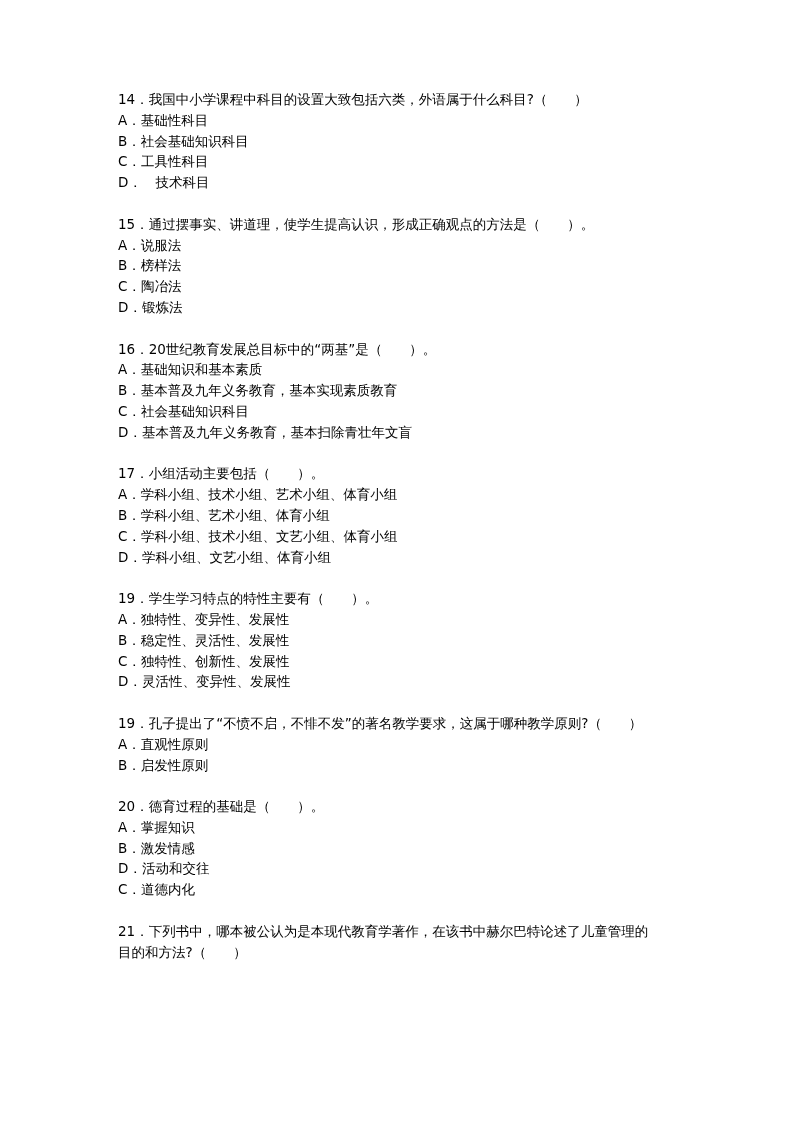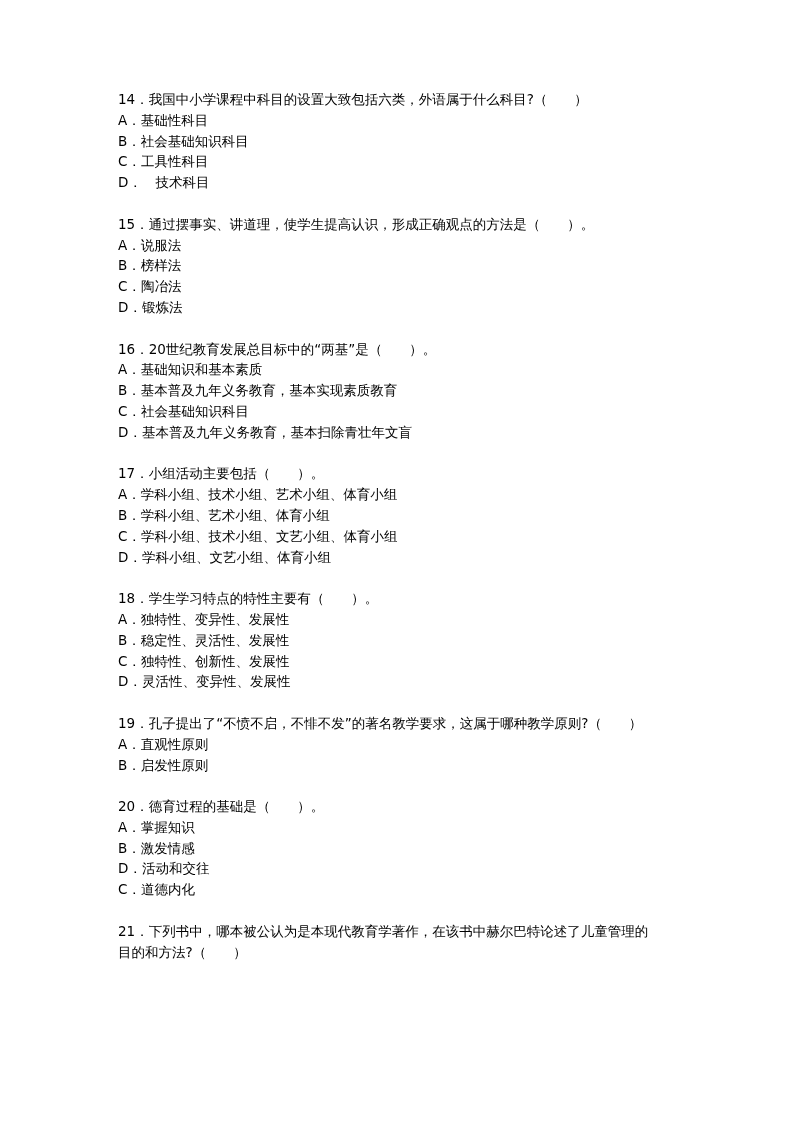--- a/index.html
+++ b/index.html
@@ -40,21 +40,21 @@
 
   <div class="q">
     <div class="line">17．小组活动主要包括（　　）。</div>
     <div class="line">A．学科小组、技术小组、艺术小组、体育小组</div>
     <div class="line">B．学科小组、艺术小组、体育小组</div>
     <div class="line">C．学科小组、技术小组、文艺小组、体育小组</div>
     <div class="line">D．学科小组、文艺小组、体育小组</div>
   </div>
 
   <div class="q">
-    <div class="line">18．学生学习特点的特性主要有（　　）。</div>
+    <div class="line">19．学生学习特点的特性主要有（　　）。</div>
     <div class="line">A．独特性、变异性、发展性</div>
     <div class="line">B．稳定性、灵活性、发展性</div>
     <div class="line">C．独特性、创新性、发展性</div>
     <div class="line">D．灵活性、变异性、发展性</div>
   </div>
 
   <div class="q">
     <div class="line">19．孔子提出了“不愤不启，不悱不发”的著名教学要求，这属于哪种教学原则?（　　）</div>
     <div class="line">A．直观性原则</div>
     <div class="line">B．启发性原则</div>

